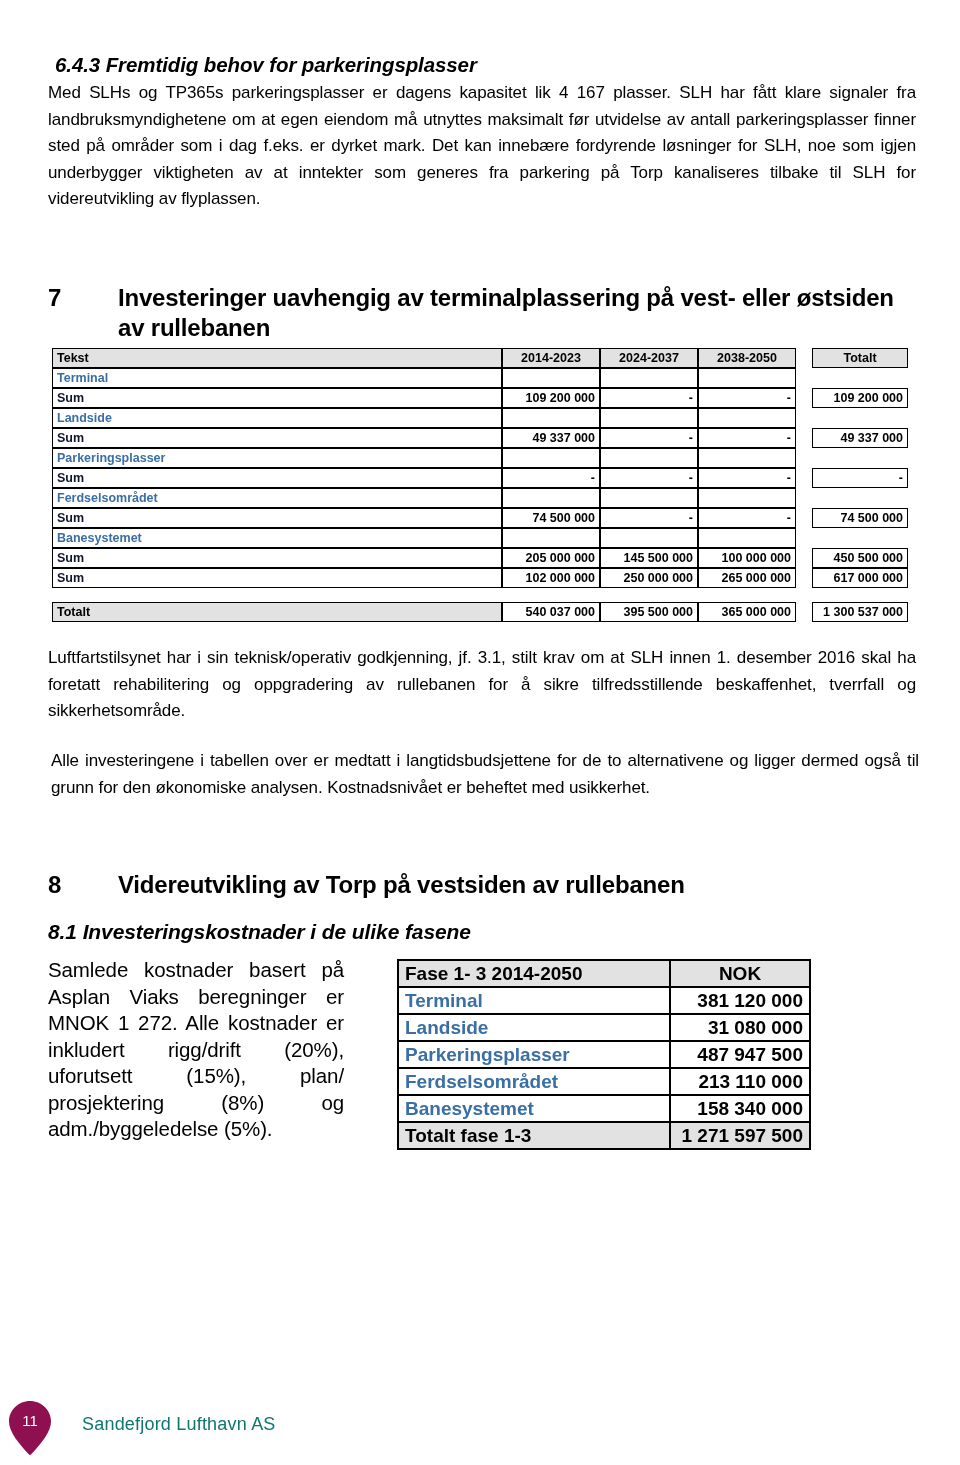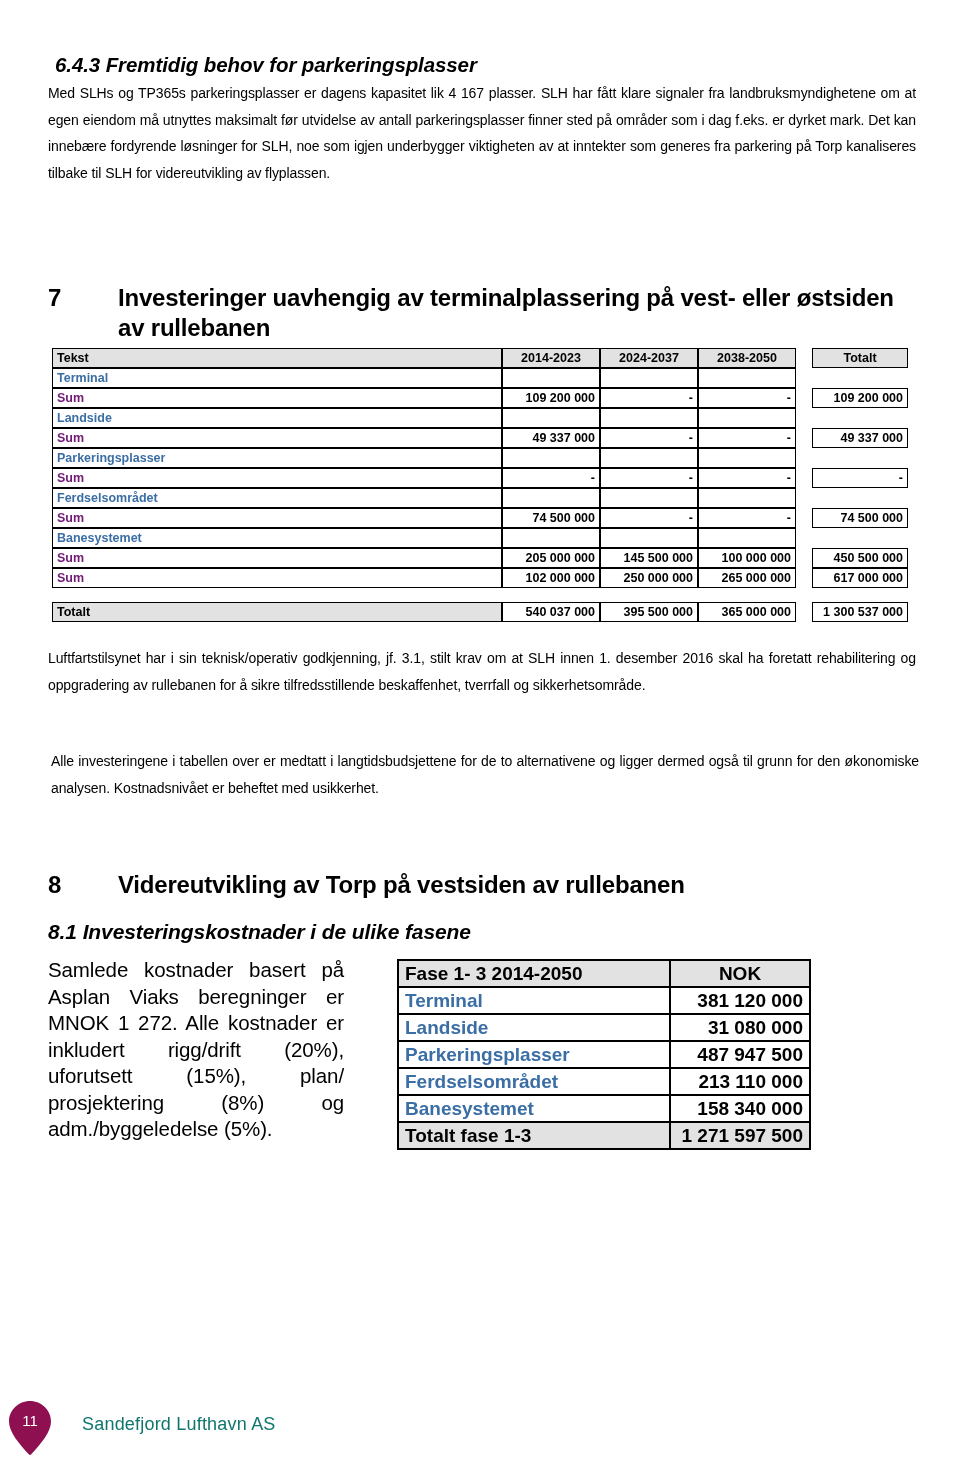--- a/index.html
+++ b/index.html
@@ -31,21 +31,21 @@
   }
   .sub-heading {
     font-style: italic;
     font-weight: bold;
     font-size: 20.5px;
     line-height: 26px;
     margin: 0 0 2px 7px;
     letter-spacing: -0.1px;
   }
   p.para {
-    font-size: 14px;
+    font-size: 17px;
     line-height: 26.5px;
     margin: 0;
     text-align: justify;
     letter-spacing: -0.1px;
   }
 
   
   .h1row {
     display: flex;
     align-items: flex-start;
@@ -98,21 +98,21 @@
   .bx {
     border: 1.5px solid #000;
   }
 
   .hdr { background: #e2e2e2; text-align: center; }
   .hdr.left { text-align: left; }
   .cat {
     color: #3a6ea5;
   }
   .num { text-align: right; }
-  .sumlbl { color: #701a75; }
+  .sumlbl { color: #0f172a; }
   .totrow td { background: #e2e2e2; }
   .totrow td.num { background: #ffffff; }
   .spacer-row td { height: 14px; border: none; background: #fff; }
 
   
   .lower-text {
     position: absolute;
     left: 48px;
     top: 957px;
     width: 296px;

